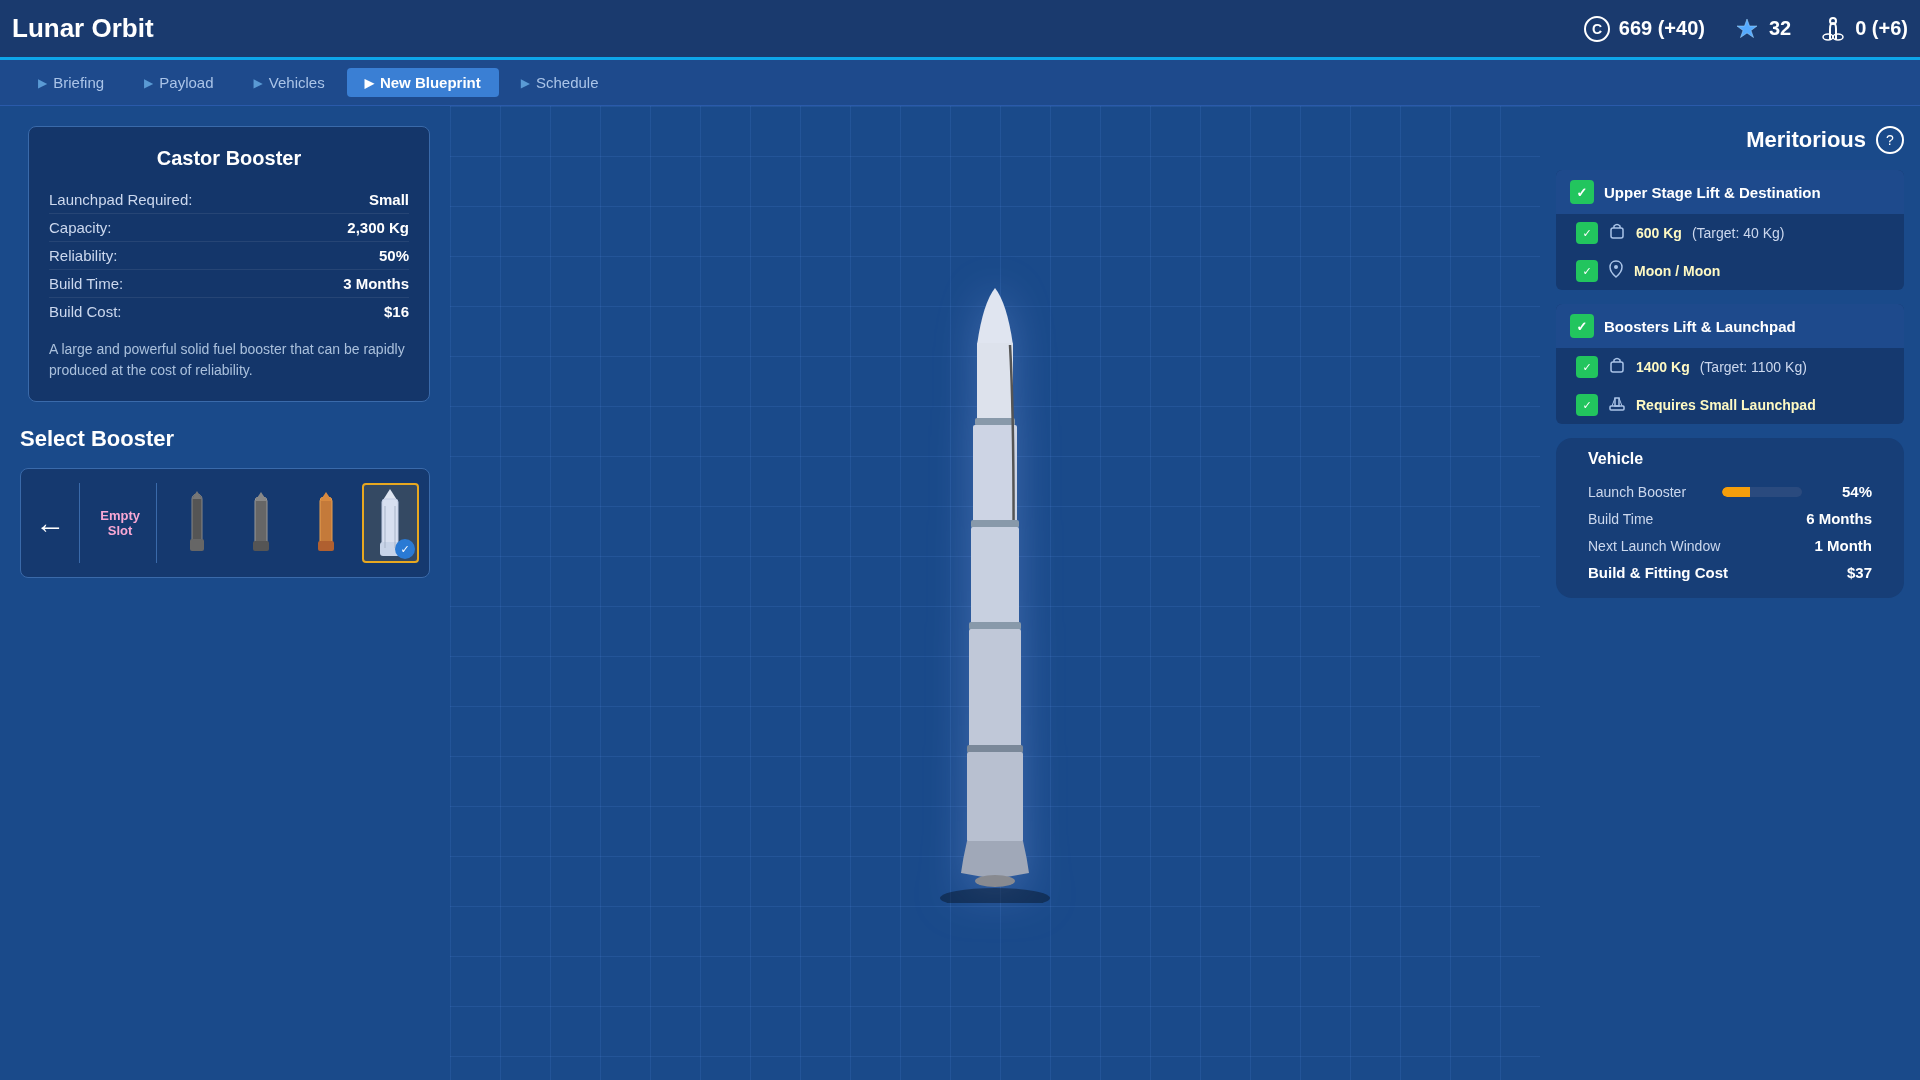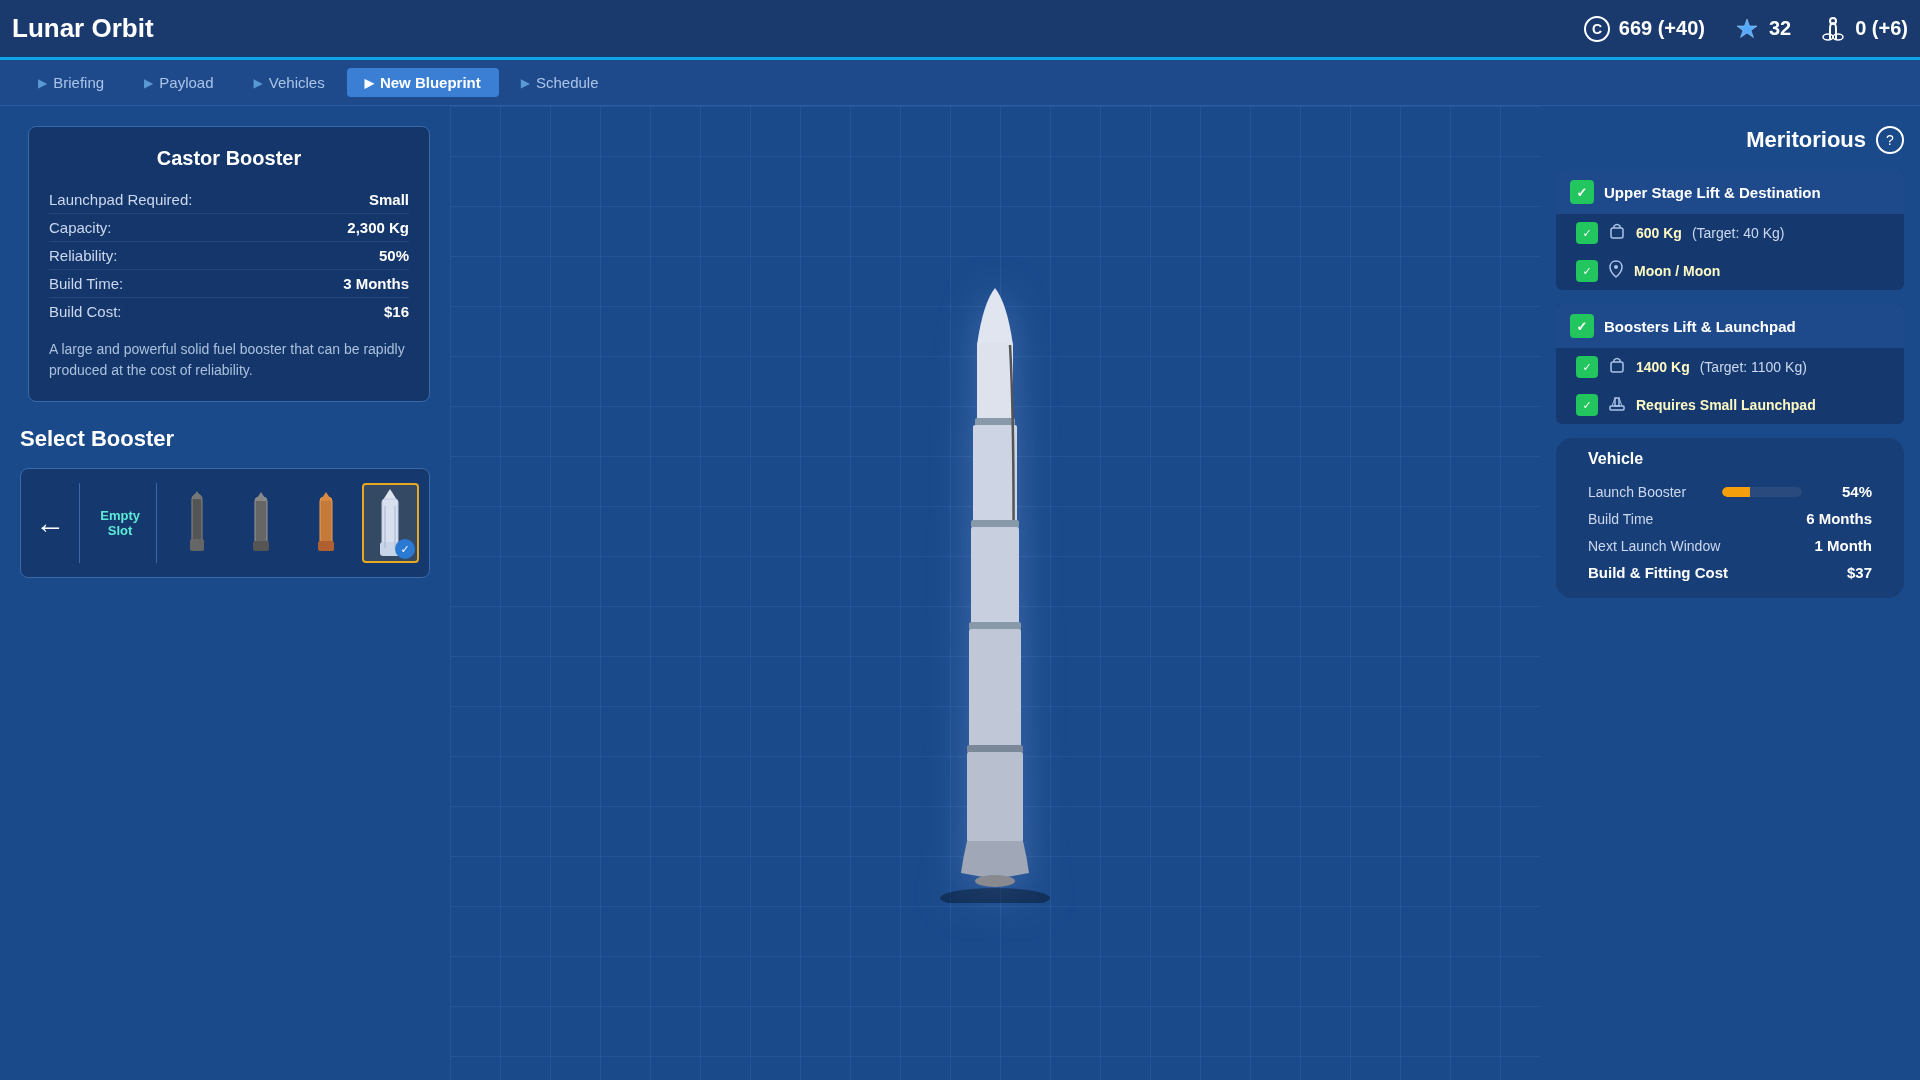--- a/index.html
+++ b/index.html
@@ -160,21 +160,21 @@
       font-size: 30px;
       color: #fff;
     }
     .empty-slot {
       display: flex;
       flex-direction: column;
       align-items: center;
       justify-content: center;
       width: 80px;
       height: 80px;
-      color: #5eead4;
+      color: #f9a8d4;
       font-size: 13px;
       font-weight: bold;
       text-align: center;
       cursor: pointer;
       border-right: 1px solid #3a6aaa;
       padding-right: 8px;
       margin-right: 4px;
     }
     .booster-option {
       width: 72px;

